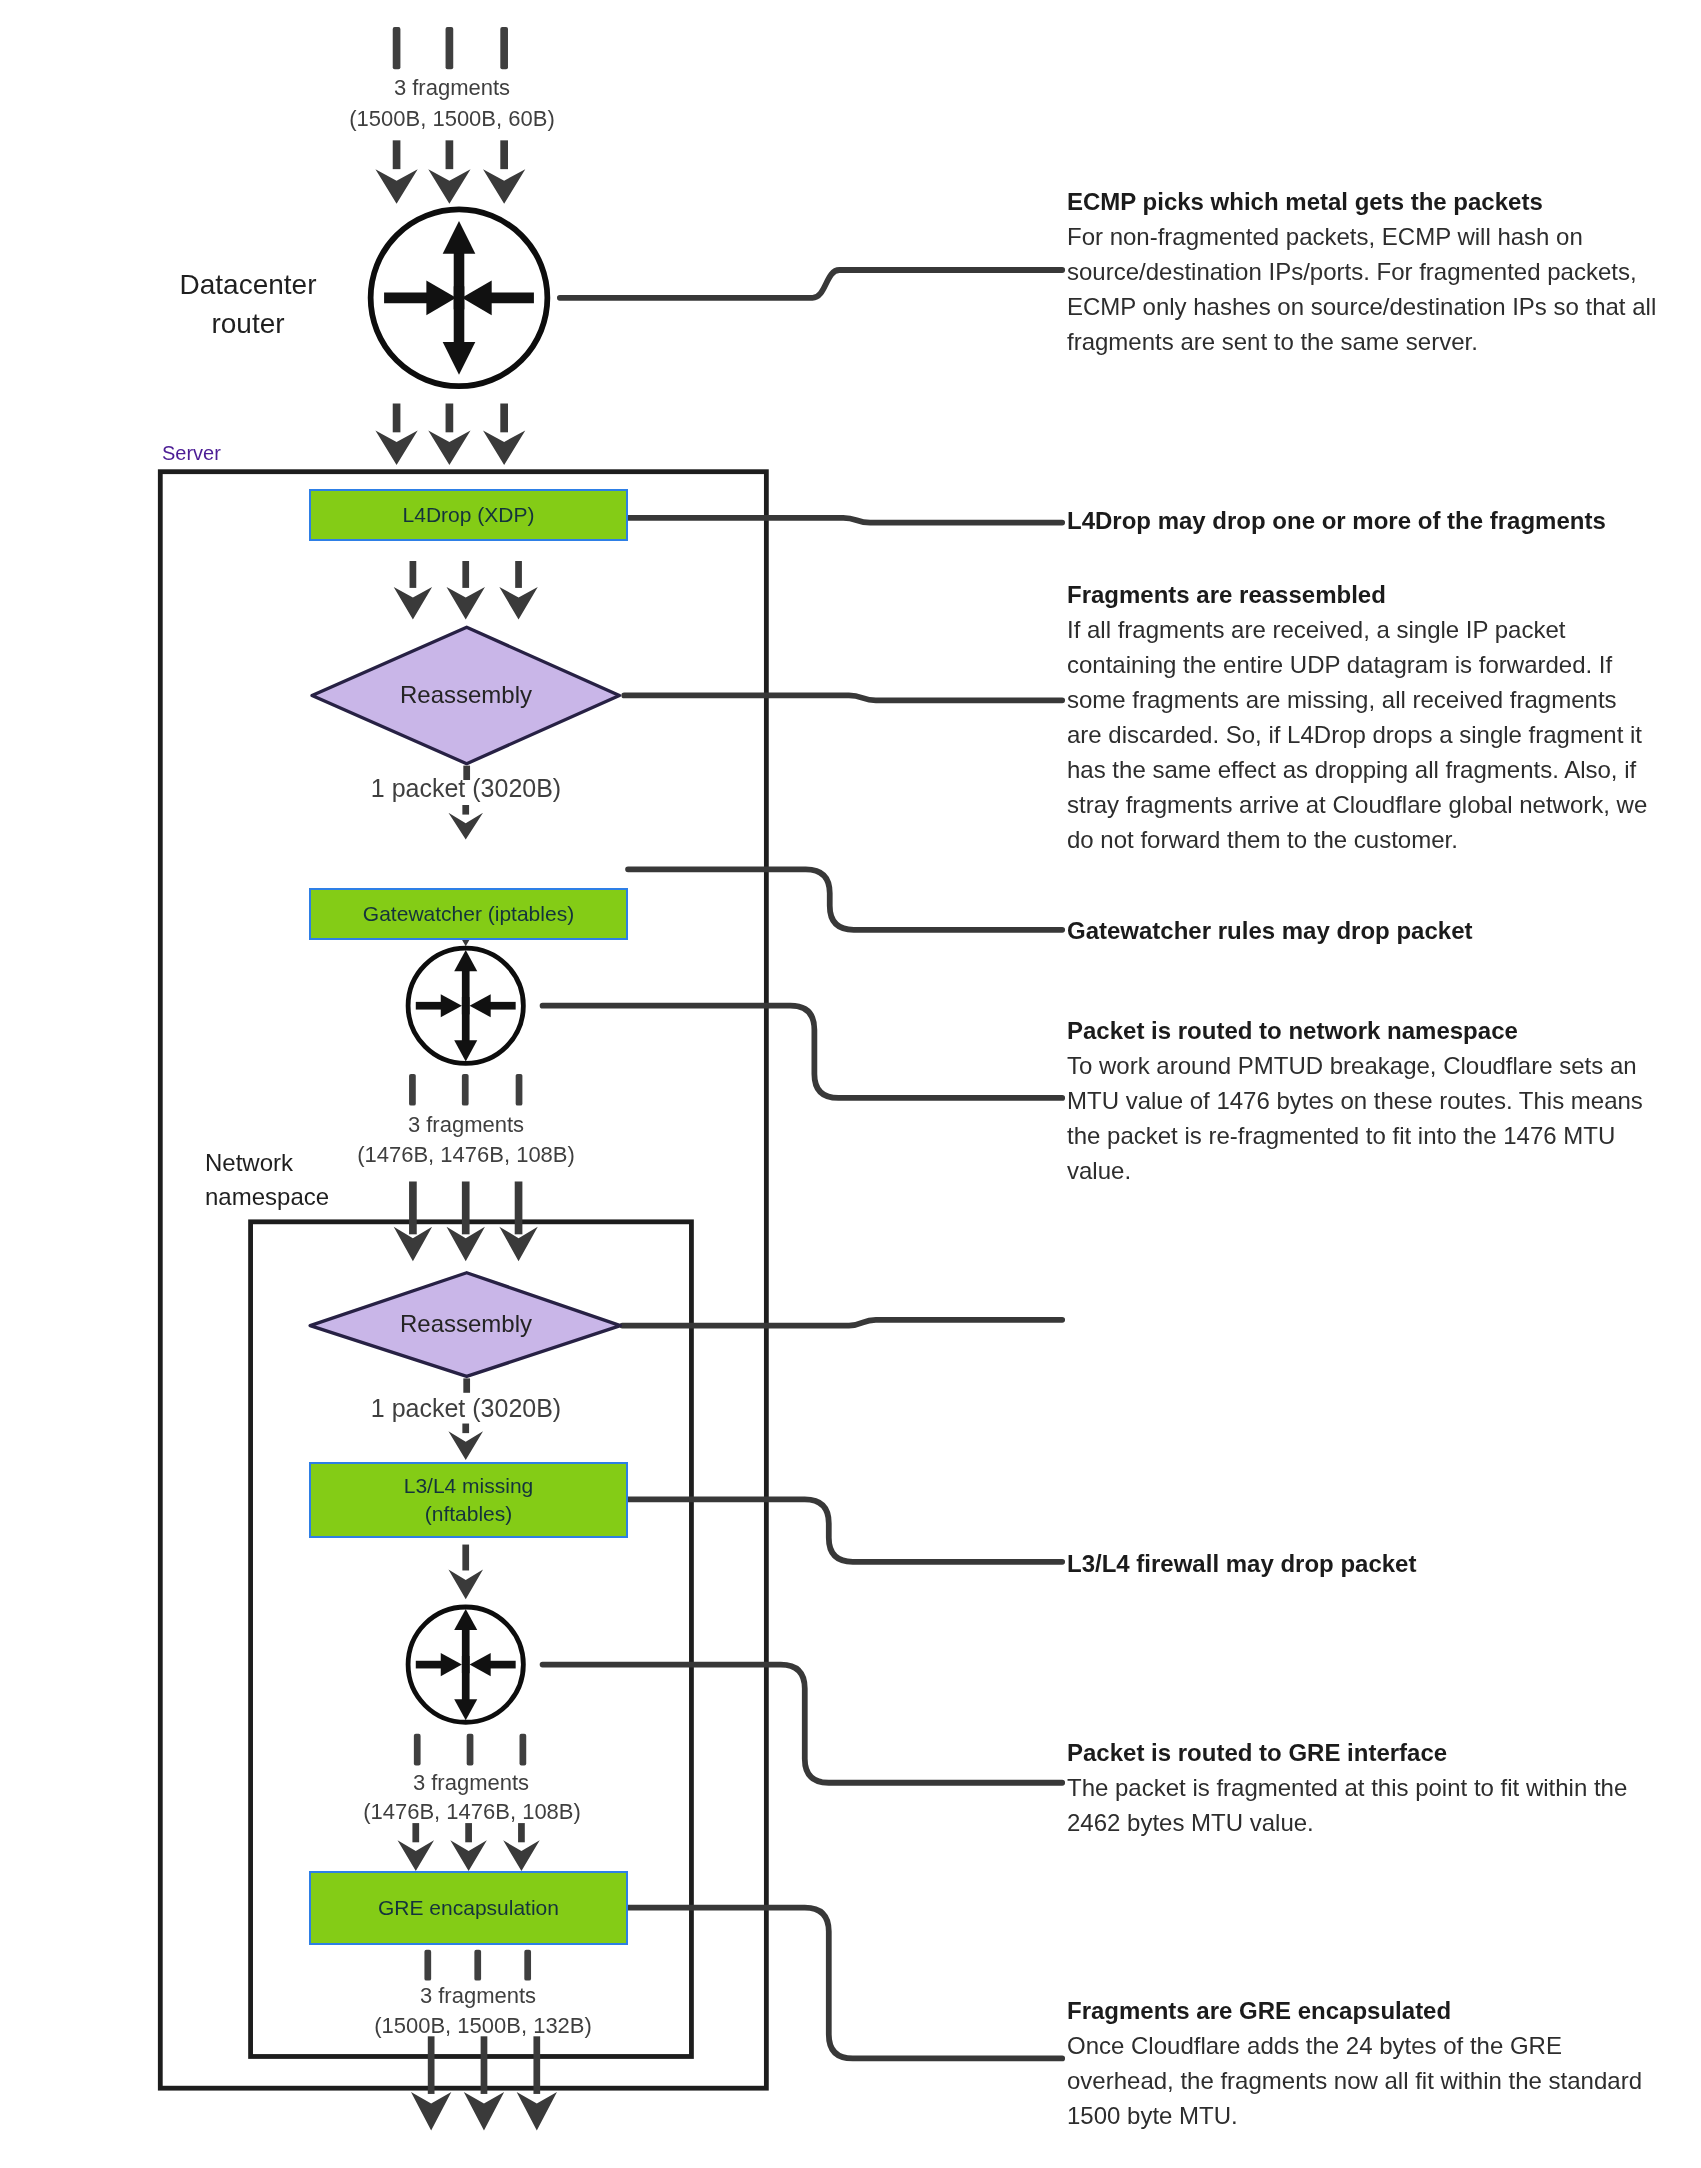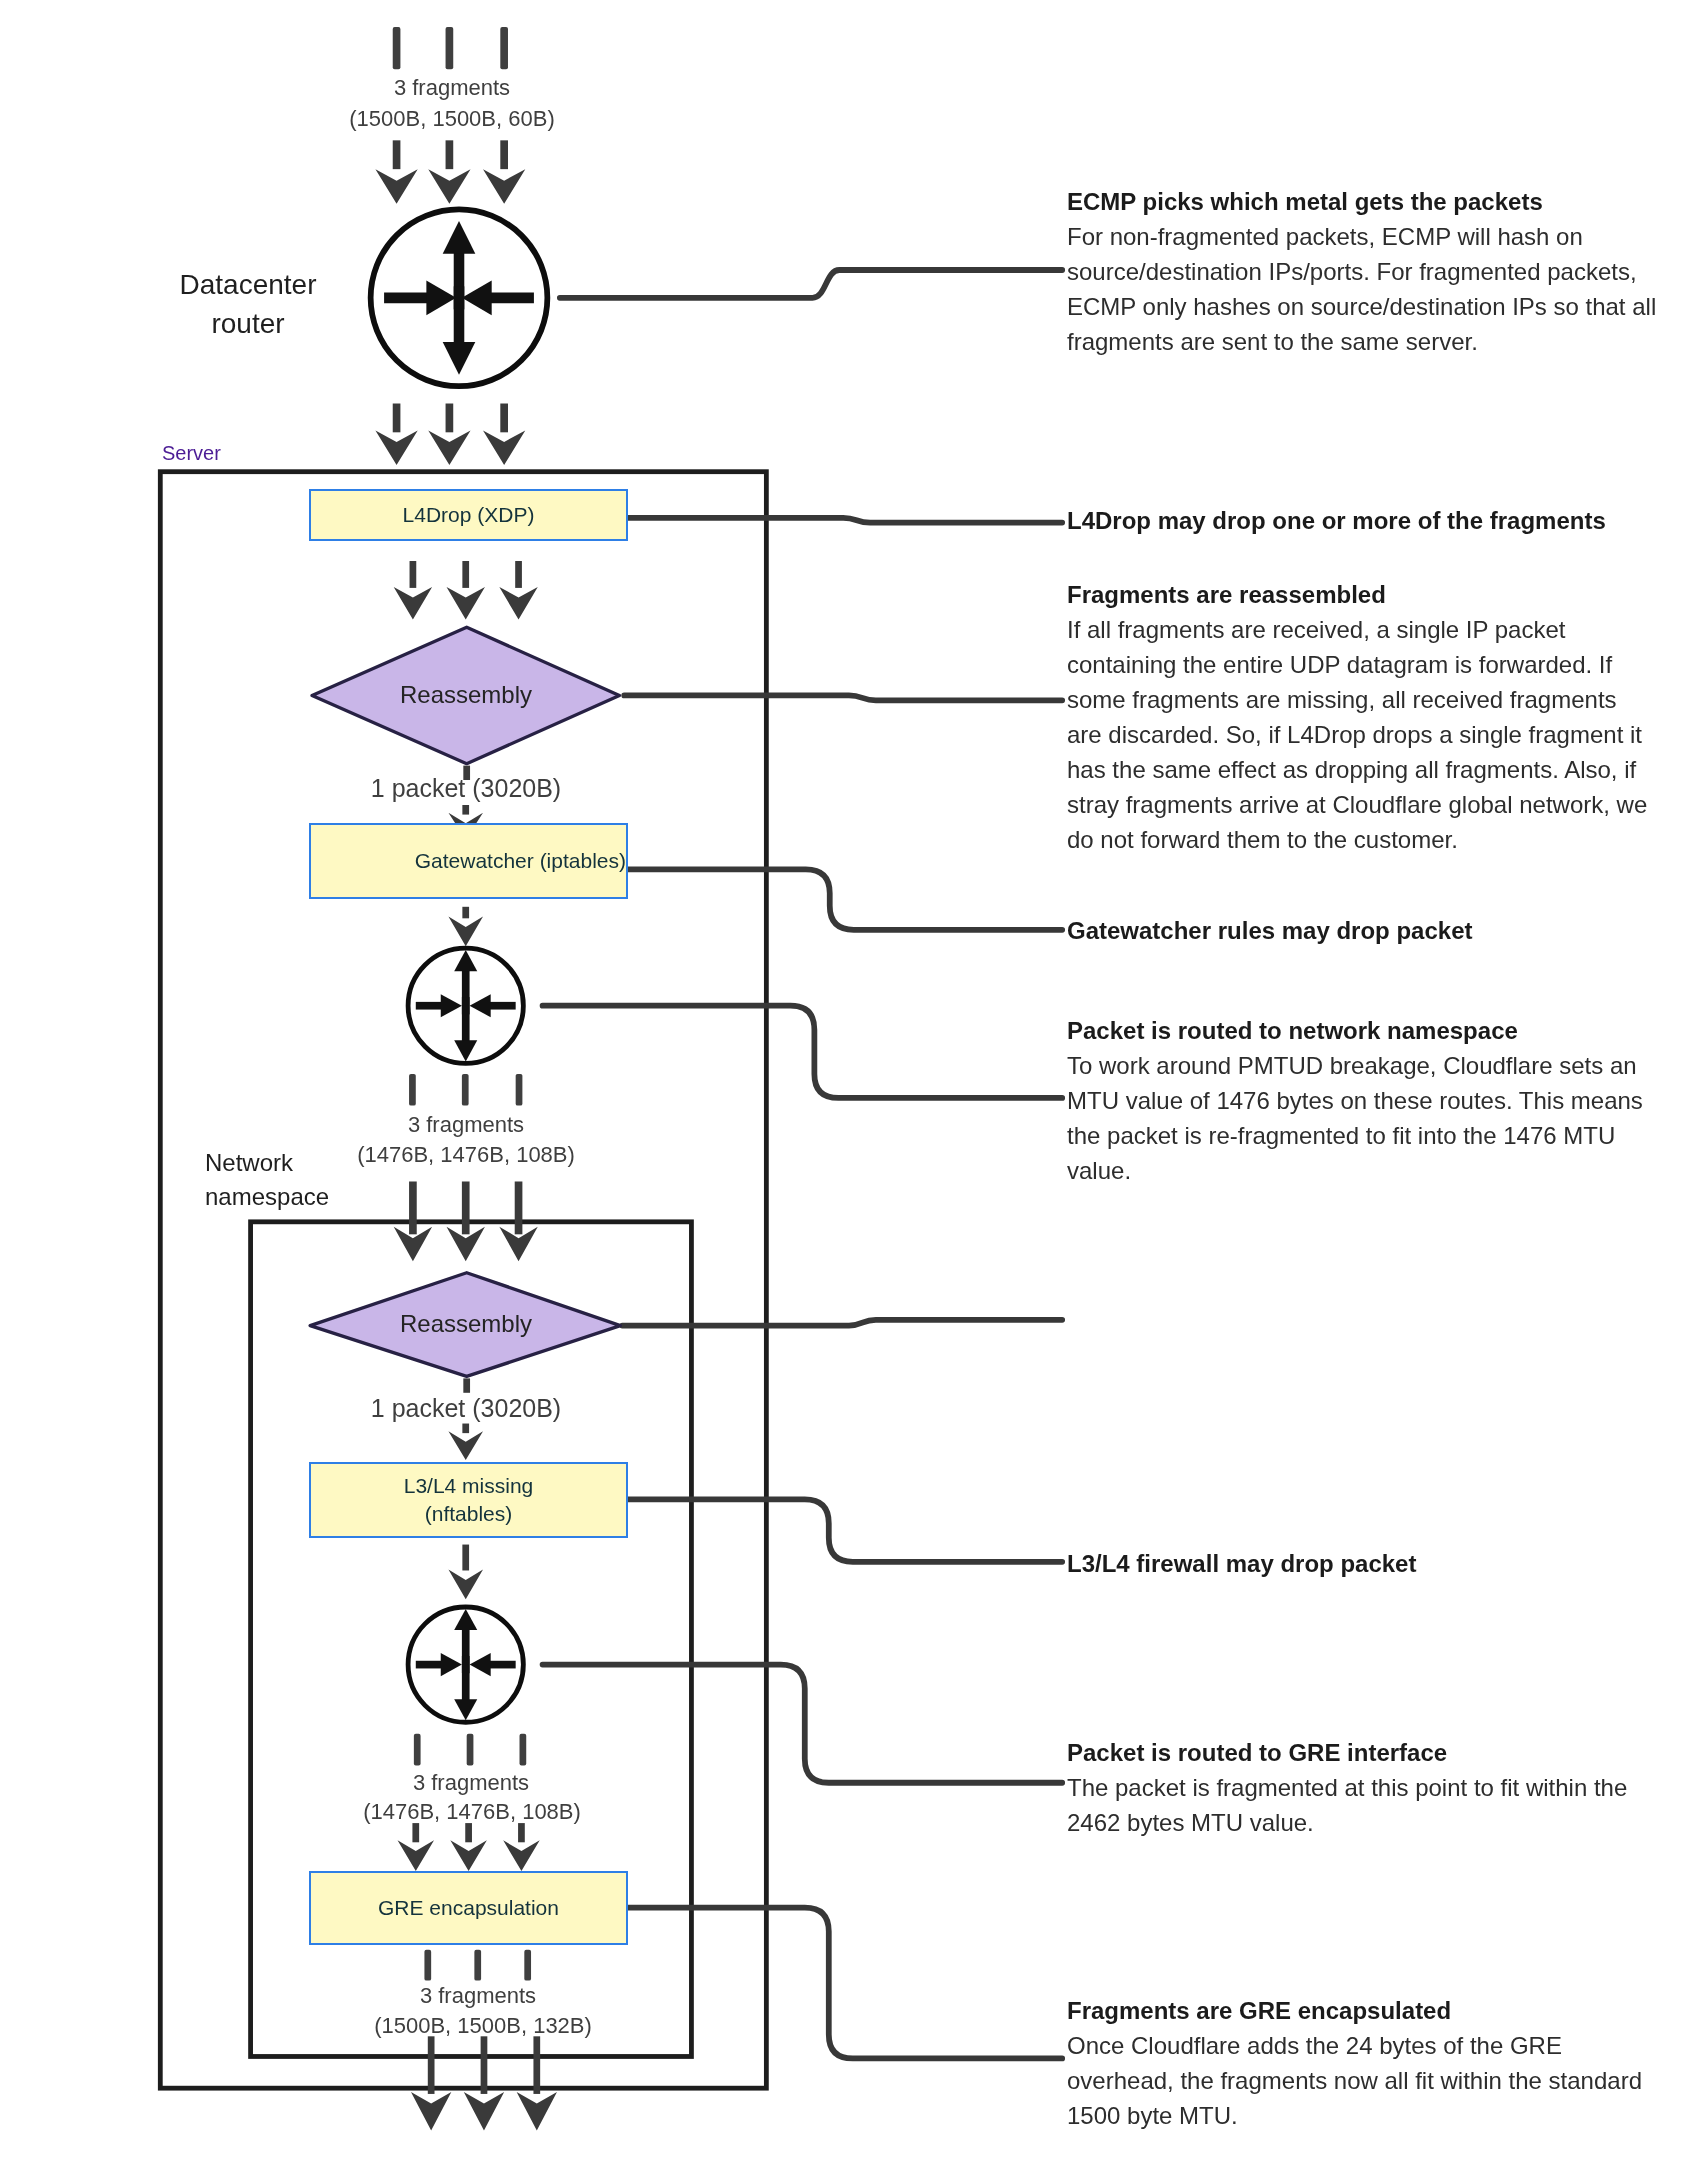--- a/index.html
+++ b/index.html
@@ -8,21 +8,21 @@
   .stage{position:absolute;inset:0;margin-left:46px;}
   .gfx{position:absolute;left:0;top:0;}
   .abs{position:absolute;}
   .ctr{text-align:center;}
   .preline{white-space:pre-line;}
   .small{font-size:22px;color:#3f3f3f;white-space:nowrap;}
   .packet{font-size:25px;color:#3f3f3f;white-space:nowrap;}
   .biglabel{font-size:28px;line-height:39px;color:#1f1f1f;}
   .serverlabel{font-size:20px;color:#4c1d95;}
   .nslabel{font-size:24px;line-height:34px;color:#1f1f1f;}
-  .cyanbox{background:#fef9c3;border:2.9px solid #2e7fe6;box-sizing:border-box;
+  .cyanbox{background:#84cc16;border:2.9px solid #2e7fe6;box-sizing:border-box;
            display:flex;align-items:center;justify-content:center;
            font-size:21px;line-height:28px;color:#14333c;text-align:center;}
   .diatext{font-size:24px;color:#242424;}
   .annot{position:absolute;left:1021px;width:663px;font-size:24px;line-height:35px;}
   .annot h3{margin:0;font-size:24px;line-height:35px;font-weight:bold;color:#1b1b1b;}
   .annot p{margin:0;color:#2d2d2d;}
   svg *{vector-effect:none;}
 </style>
 </head>
 <body>
@@ -201,21 +201,21 @@
   <div class="abs serverlabel" style="left:116px;top:442px;">Server</div>
 
   <div class="abs cyanbox" style="left:263px;top:489px;width:319px;height:52px;">
     <span>L4Drop (XDP)</span>
   </div>
 
   <div class="abs diatext ctr" style="left:324px;top:681px;width:192px;">Reassembly</div>
 
   <div class="abs packet ctr" style="left:300px;top:774px;width:240px;">1 packet (3020B)</div>
 
-  <div class="abs cyanbox" style="left:263px;top:823px;width:319px;height:76px;justify-content:flex-end;">
+  <div class="abs cyanbox" style="left:263px;top:888px;width:319px;height:52px;">
     <span>Gatewatcher (iptables)</span>
   </div>
 
   <div class="abs small ctr" style="left:324px;top:1112px;width:192px;">3 fragments</div>
   <div class="abs small ctr" style="left:300px;top:1142px;width:240px;">(1476B, 1476B, 108B)</div>
 
   <div class="abs nslabel preline" style="left:159px;top:1146px;">Network
 namespace</div>
 
   <div class="abs diatext ctr" style="left:324px;top:1310px;width:192px;">Reassembly</div>

